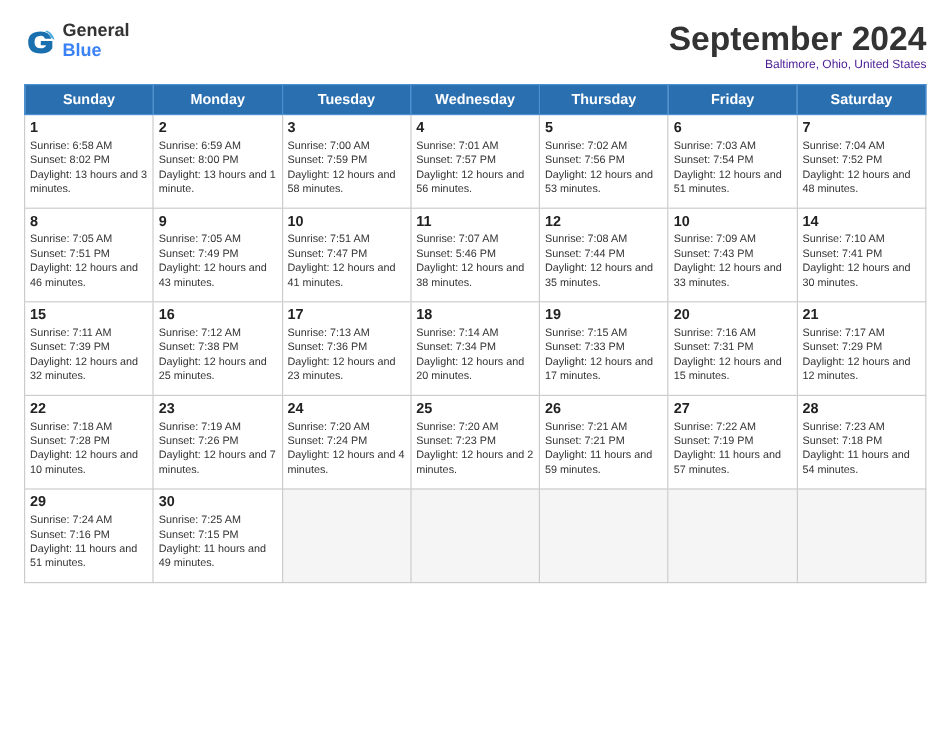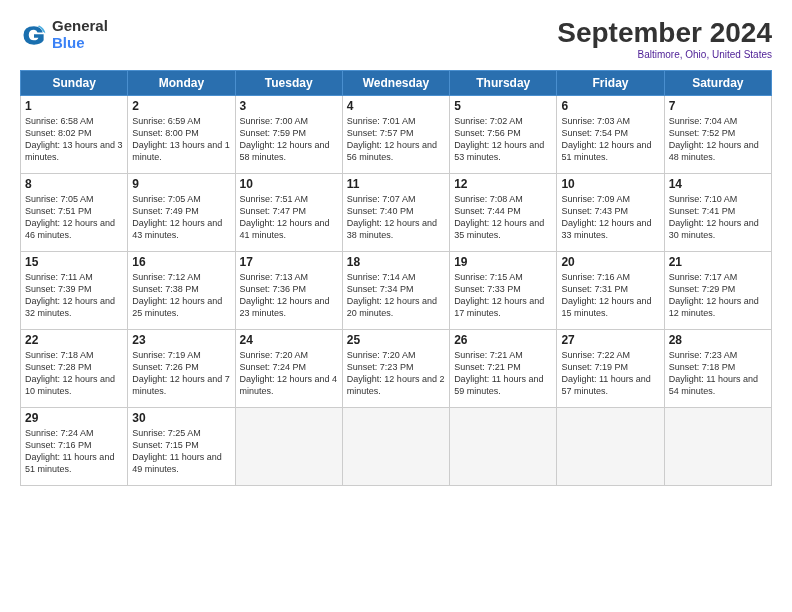--- a/index.html
+++ b/index.html
@@ -209,21 +209,21 @@
         <div class="day-info">
           <span>Sunrise: 7:51 AM</span><br>
           <span>Sunset: 7:47 PM</span><br>
           <span>Daylight: 12 hours and 41 minutes.</span>
         </div>
       </td>
           <td>
         <span class="day-num">11</span>
         <div class="day-info">
           <span>Sunrise: 7:07 AM</span><br>
-          <span>Sunset: 7:40 PM</span><br>
+          <span>Sunset: 5:46 PM</span><br>
           <span>Daylight: 12 hours and 38 minutes.</span>
         </div>
       </td>
           <td>
         <span class="day-num">12</span>
         <div class="day-info">
           <span>Sunrise: 7:08 AM</span><br>
           <span>Sunset: 7:44 PM</span><br>
           <span>Daylight: 12 hours and 35 minutes.</span>
         </div>

